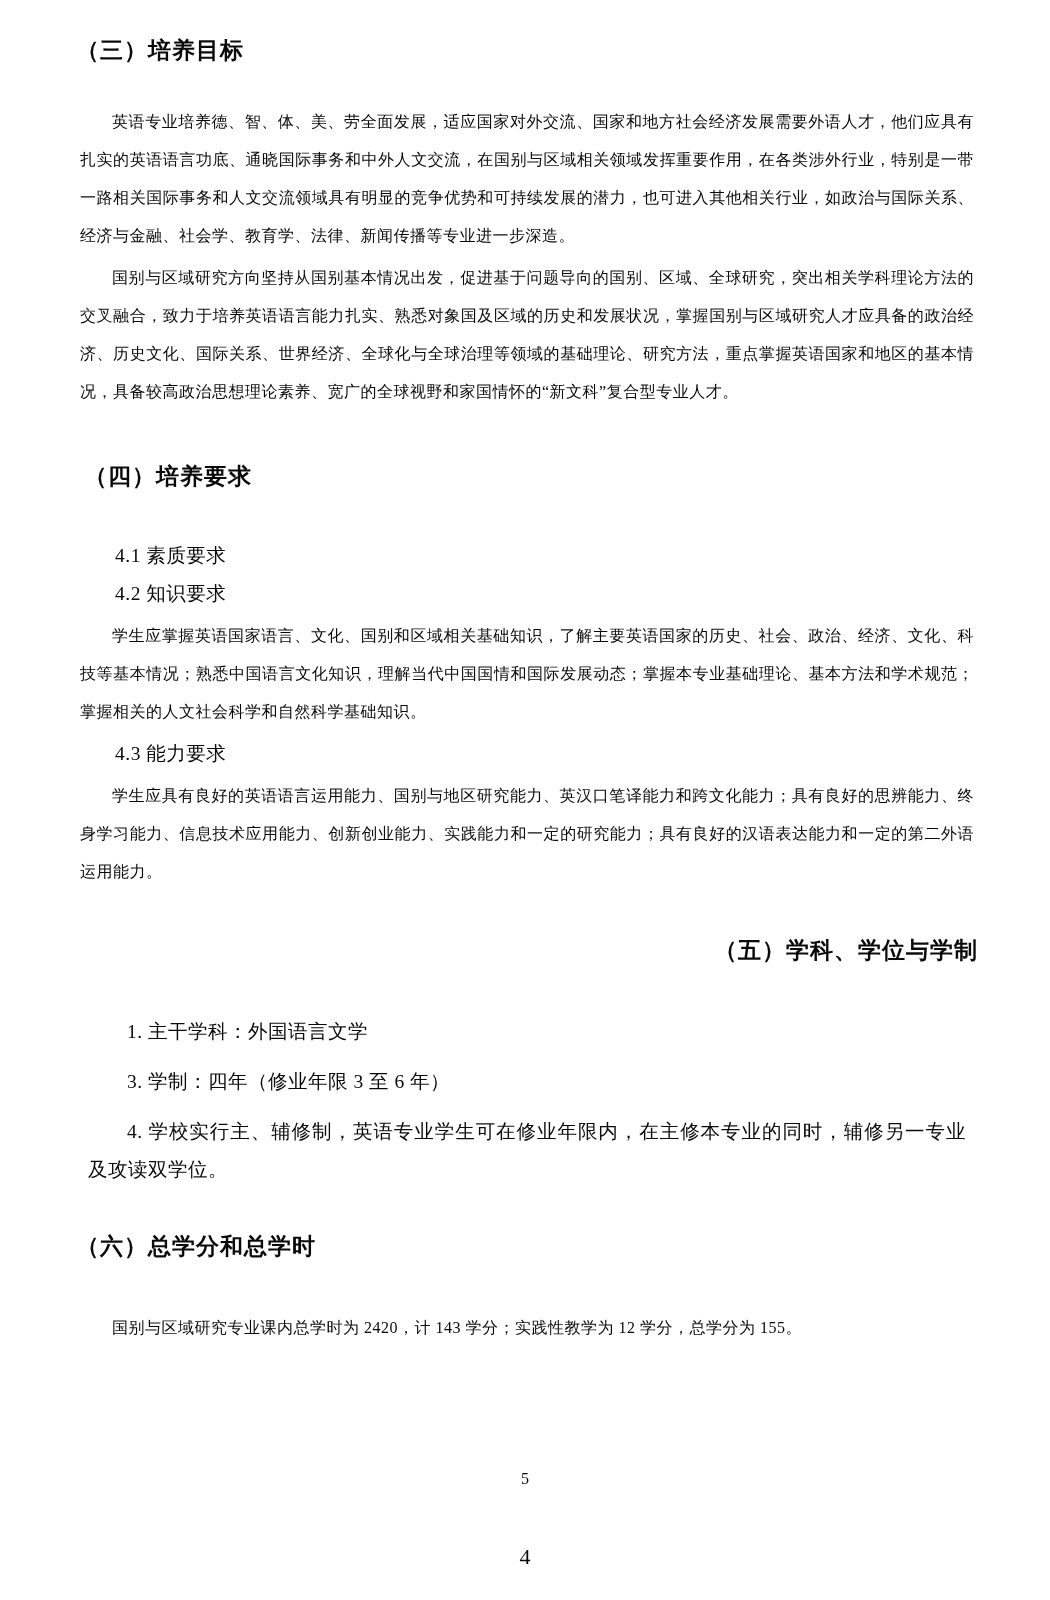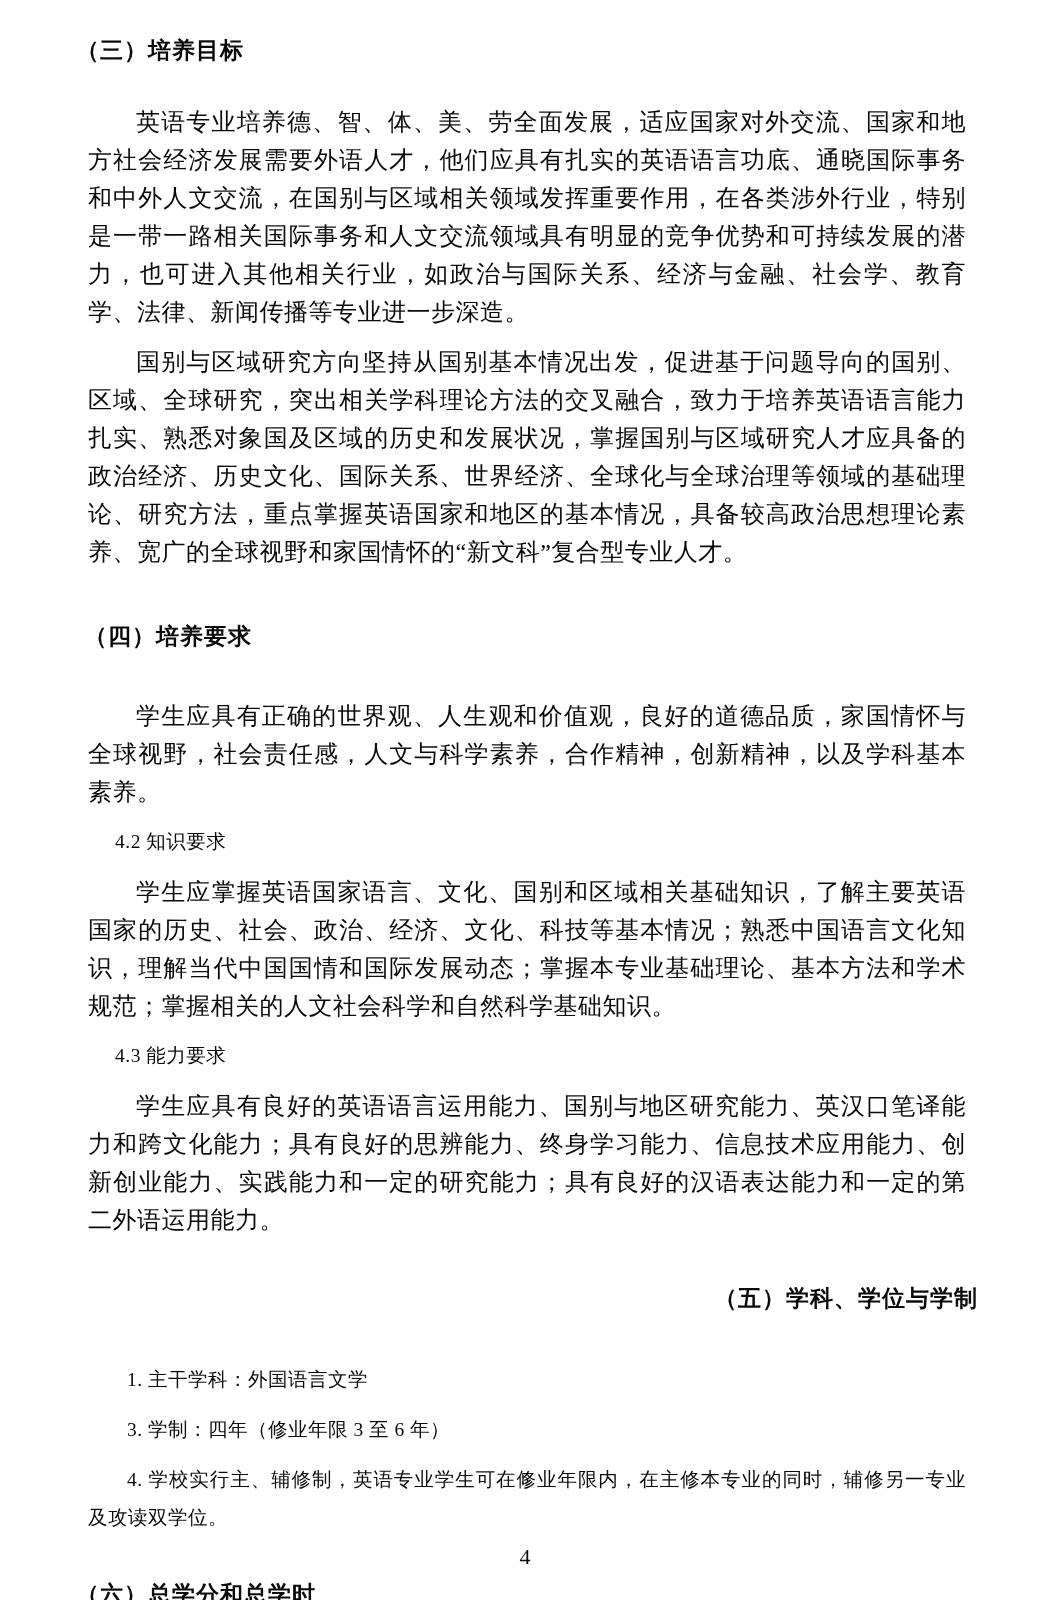--- a/index.html
+++ b/index.html
@@ -24,25 +24,25 @@
     font-size: 23px;
     letter-spacing: 1px;
     line-height: 30px;
     margin: 0;
   }
   #heading-3 { margin: 6px 0 38px 0; }
   #heading-4 { margin: 50px 0 46px 8px; }
   #heading-5 { margin: 44px 0 48px 0; text-align: right; }
   #heading-6 { margin: 42px 0 48px 0; }
   .body-par {
-    font-size: 24px;
+    font-size: 16px;
     line-height: 38px;
     text-align: justify;
     text-indent: 2em;
-    margin: 12px;
+    margin: 4px;
     letter-spacing: 0.5px;
   }
   .sub-title {
     font-size: 19.5px;
     line-height: 38px;
     text-indent: 2em;
     margin: 0;
     letter-spacing: 0.5px;
   }
   .list-item {
@@ -74,21 +74,21 @@
 <div class="content">
 
   <h2 class="sec-heading" id="heading-3">（三）培养目标</h2>
 
   <p class="body-par">英语专业培养德、智、体、美、劳全面发展，适应国家对外交流、国家和地方社会经济发展需要外语人才，他们应具有扎实的英语语言功底、通晓国际事务和中外人文交流，在国别与区域相关领域发挥重要作用，在各类涉外行业，特别是一带一路相关国际事务和人文交流领域具有明显的竞争优势和可持续发展的潜力，也可进入其他相关行业，如政治与国际关系、经济与金融、社会学、教育学、法律、新闻传播等专业进一步深造。</p>
 
   <p class="body-par">国别与区域研究方向坚持从国别基本情况出发，促进基于问题导向的国别、区域、全球研究，突出相关学科理论方法的交叉融合，致力于培养英语语言能力扎实、熟悉对象国及区域的历史和发展状况，掌握国别与区域研究人才应具备的政治经济、历史文化、国际关系、世界经济、全球化与全球治理等领域的基础理论、研究方法，重点掌握英语国家和地区的基本情况，具备较高政治思想理论素养、宽广的全球视野和家国情怀的“新文科”复合型专业人才。</p>
 
   <h2 class="sec-heading" id="heading-4">（四）培养要求</h2>
 
-  <p class="body-par">学生应具有正确的世界观、人生观和价值观，良好的道德品质，家国情怀与全球视野，社会责任感，人文与科学素养，合作精神，创新精神，以及学科基本素养。</p>
+  <p class="sub-title">4.1 素质要求</p>
 
   <p class="sub-title">4.2 知识要求</p>
   <p class="body-par">学生应掌握英语国家语言、文化、国别和区域相关基础知识，了解主要英语国家的历史、社会、政治、经济、文化、科技等基本情况；熟悉中国语言文化知识，理解当代中国国情和国际发展动态；掌握本专业基础理论、基本方法和学术规范；掌握相关的人文社会科学和自然科学基础知识。</p>
 
   <p class="sub-title">4.3 能力要求</p>
   <p class="body-par">学生应具有良好的英语语言运用能力、国别与地区研究能力、英汉口笔译能力和跨文化能力；具有良好的思辨能力、终身学习能力、信息技术应用能力、创新创业能力、实践能力和一定的研究能力；具有良好的汉语表达能力和一定的第二外语运用能力。</p>
 
   <h2 class="sec-heading" id="heading-5">（五）学科、学位与学制</h2>
 
   <p class="list-item">1. 主干学科：外国语言文学</p>

